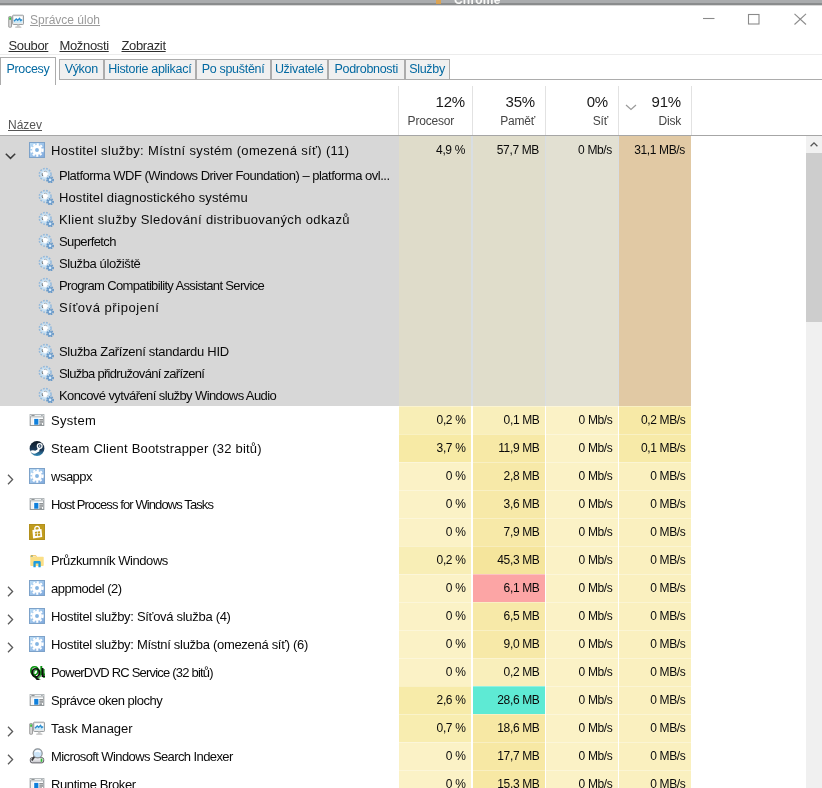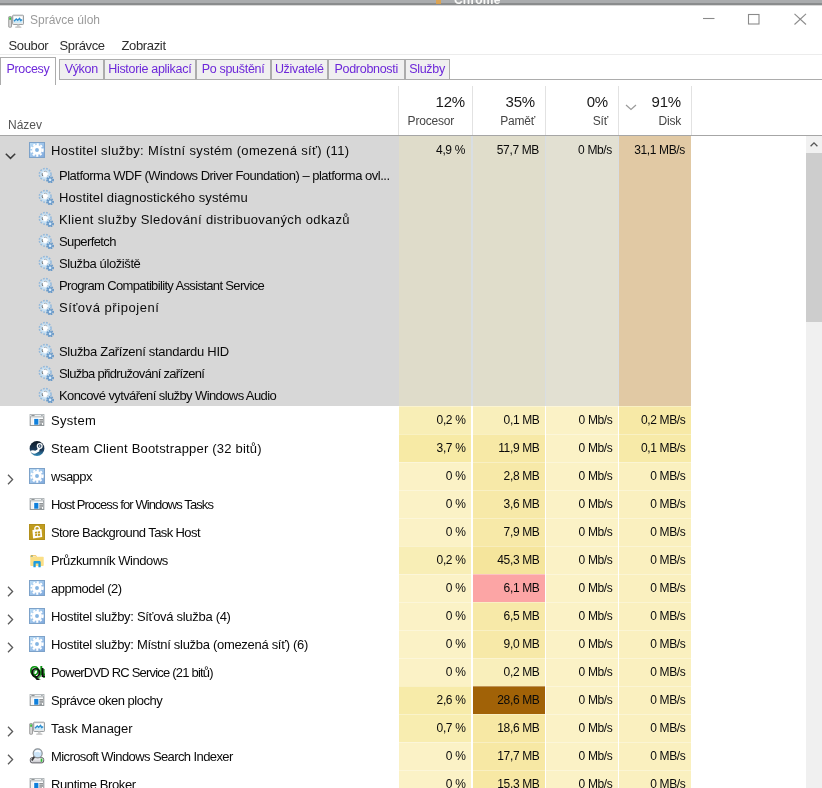--- a/index.html
+++ b/index.html
@@ -3,27 +3,27 @@
 <style>
 * { margin:0; padding:0; box-sizing:border-box; }
 html,body { width:822px; height:788px; overflow:hidden;
   font-family:"Liberation Sans", sans-serif; background:#ffffff; }
 #strip { position:absolute; left:0; top:0; width:822px; height:6px; z-index:5;
   background:linear-gradient(#aaacae 0 3.5px, #8a8c8d 3.5px 5.2px, #d8d8d8 5.2px); overflow:hidden; }
 #strip span { position:absolute; left:454px; top:-7px; color:#fdfdfb; font-size:12px;
   letter-spacing:0.2px; font-weight:bold; opacity:0.95; }
 #strip i { position:absolute; left:436px; top:0; width:5px; height:4px; background:#e8a33d; opacity:0.8; }
 #win { position:absolute; left:0; top:0; width:822px; height:788px; }
-.t { position:absolute; white-space:nowrap; }
+.t { position:absolute; white-space:nowrap;text-decoration:underline; }
 #title { left:30px; top:12.5px; font-size:12px; color:#9b9b9b; }
 .menu { top:38px; font-size:13px; color:#2e2e2e; letter-spacing:-0.35px; }
 #tabline { position:absolute; left:0; top:54px; width:822px; height:1px; background:#ececec; }
 #tabbase { position:absolute; left:449px; top:79px; width:373px; height:1px; background:#acacac; }
 .tab { position:absolute; top:59px; height:20.5px; background:#f0f0f0; border:1px solid #acacac;
-  font-size:12.5px; color:#6d28d9; text-align:center; line-height:19px; letter-spacing:-0.3px; }
+  font-size:12.5px; color:#0369a1; text-align:center; line-height:19px; letter-spacing:-0.3px; }
 .tab.active { top:56.5px; height:28px; background:#fff; border-bottom:none; line-height:22px; }
 .hpct { position:absolute; top:92.5px; font-size:15px; color:#191919; text-align:right; letter-spacing:-0.2px; }
 .hlbl { position:absolute; top:114px; font-size:12px; color:#454545; text-align:right; letter-spacing:-0.2px; }
 #cols { position:absolute; left:0; top:0; width:822px; height:788px; }
 .cell { position:absolute; }
 .cv, .cval { }
 .cval { position:absolute; text-align:right; font-size:12px; color:#0a0a0a;
   display:flex; align-items:center; justify-content:flex-end; letter-spacing:-0.35px; }
 .cell .cv { position:absolute; right:5.5px; top:0; height:100%; display:flex; align-items:center;
   font-size:12px; color:#0a0a0a; letter-spacing:-0.35px; }
@@ -55,21 +55,21 @@
       </svg></div>
   <div class="t" id="title">Správce úloh</div>
   <svg style="position:absolute;left:696px;top:10px" width="126" height="28" viewBox="0 0 126 28">
     <line x1="7" y1="8.5" x2="18.5" y2="8.5" stroke="#8a8a8a" stroke-width="1.1"></line>
     <rect x="52.5" y="4.5" width="10.5" height="9.5" fill="none" stroke="#8a8a8a" stroke-width="1.1"></rect>
     <line x1="98.5" y1="3.8" x2="110" y2="14.5" stroke="#8a8a8a" stroke-width="1.1"></line>
     <line x1="110" y1="3.8" x2="98.5" y2="14.5" stroke="#8a8a8a" stroke-width="1.1"></line>
   </svg>
 
   <div class="t menu" style="left:8.5px">Soubor</div>
-  <div class="t menu" style="left:59.5px">Správce</div>
+  <div class="t menu" style="left:59.5px">Možnosti</div>
   <div class="t menu" style="left:121.5px">Zobrazit</div>
   <div id="tabline"></div>
 
   <div class="tab active" style="left:0px;width:56px">Procesy</div>
 <div class="tab" style="left:58.5px;width:45.5px">Výkon</div>
 <div class="tab" style="left:104px;width:91.5px">Historie aplikací</div>
 <div class="tab" style="left:195.5px;width:75px">Po spuštění</div>
 <div class="tab" style="left:270.5px;width:57.5px">Uživatelé</div>
 <div class="tab" style="left:328px;width:76.5px">Podrobnosti</div>
 <div class="tab" style="left:404.5px;width:45px">Služby</div>
@@ -389,21 +389,20 @@
     </div>
 <div class="ric" style="left:29px;top:524px"><svg width="16" height="16" viewBox="0 0 16 16">
         <rect x="0.5" y="0.5" width="15" height="15" fill="#c09c1f" stroke="#b2901c"></rect>
         <circle cx="8.1" cy="4.7" r="2.3" fill="none" stroke="#ffffff" stroke-width="1.3"></circle>
         <path d="M3.4,5.9 L12.5,5.1 L13.2,13.1 L4.1,14.4 Z" fill="#ffffff"></path>
         <path d="M5.9,7.9 L7.9,7.6 L8,9.4 L6,9.6 Z" fill="#c09c1f"></path>
         <path d="M8.6,7.5 L11,7.2 L11.1,9.2 L8.7,9.4 Z" fill="#c09c1f"></path>
         <path d="M6.1,10.2 L8,10.05 L8.1,11.9 L6.2,12.1 Z" fill="#c09c1f"></path>
         <path d="M8.8,10 L11.2,9.85 L11.3,11.8 L8.9,12 Z" fill="#c09c1f"></path>
       </svg></div>
-<div class="rname" style="left:51px;top:518px;height:28px;letter-spacing:-0.6px">Store Background Task Host</div>
 <div class="cell" style="left:399px;width:72px;top:546px;height:28px;box-shadow:inset 0 1px 0 rgba(255,255,255,0.33);background:#f8eeb6">
       <span class="cv">0,2 %</span>
     </div>
 <div class="cell" style="left:473px;width:72px;top:546px;height:28px;box-shadow:inset 0 1px 0 rgba(255,255,255,0.33);background:#f5e59c">
       <span class="cv">45,3 MB</span>
     </div>
 <div class="cell" style="left:546px;width:72px;top:546px;height:28px;box-shadow:inset 0 1px 0 rgba(255,255,255,0.33);background:#fbf2c6">
       <span class="cv">0 Mb/s</span>
     </div>
 <div class="cell" style="left:619px;width:72px;top:546px;height:28px;box-shadow:inset 0 1px 0 rgba(255,255,255,0.33);background:#faf0bf">
@@ -513,25 +512,25 @@
 <div class="cell" style="left:619px;width:72px;top:658px;height:28px;box-shadow:inset 0 1px 0 rgba(255,255,255,0.33);background:#faf0bf">
       <span class="cv">0 MB/s</span>
     </div>
 <div class="ric" style="left:29px;top:664px"><svg width="16" height="16" viewBox="0 0 16 16">
         <g font-family="Liberation Sans, sans-serif" font-size="13" font-weight="bold">
           <text x="0.4" y="11.4" fill="#0b9410">QL</text>
           <text x="3" y="14" fill="#0b9410" opacity="0.75">QL</text>
           <text x="1.7" y="12.7" fill="#0e0e0e">QL</text>
         </g>
       </svg></div>
-<div class="rname" style="left:51px;top:658px;height:28px;letter-spacing:-0.8px">PowerDVD RC Service (21 bitů)</div>
+<div class="rname" style="left:51px;top:658px;height:28px;letter-spacing:-0.8px">PowerDVD RC Service (32 bitů)</div>
 <div class="cell" style="left:399px;width:72px;top:686px;height:28px;box-shadow:inset 0 1px 0 rgba(255,255,255,0.33);background:#f7eba9">
       <span class="cv">2,6 %</span>
     </div>
-<div class="cell" style="left:473px;width:72px;top:686px;height:28px;box-shadow:inset 0 1px 0 rgba(255,255,255,0.33);background:#a16207">
+<div class="cell" style="left:473px;width:72px;top:686px;height:28px;box-shadow:inset 0 1px 0 rgba(255,255,255,0.33);background:#5eead4">
       <span class="cv">28,6 MB</span>
     </div>
 <div class="cell" style="left:546px;width:72px;top:686px;height:28px;box-shadow:inset 0 1px 0 rgba(255,255,255,0.33);background:#fbf2c6">
       <span class="cv">0 Mb/s</span>
     </div>
 <div class="cell" style="left:619px;width:72px;top:686px;height:28px;box-shadow:inset 0 1px 0 rgba(255,255,255,0.33);background:#faf0bf">
       <span class="cv">0 MB/s</span>
     </div>
 <div class="ric" style="left:29px;top:692px"><svg width="16" height="16" viewBox="0 0 16 16">
         <rect x="1.2" y="2.6" width="13.6" height="10.8" fill="#ffffff" stroke="#878e92" stroke-width="1"></rect>

